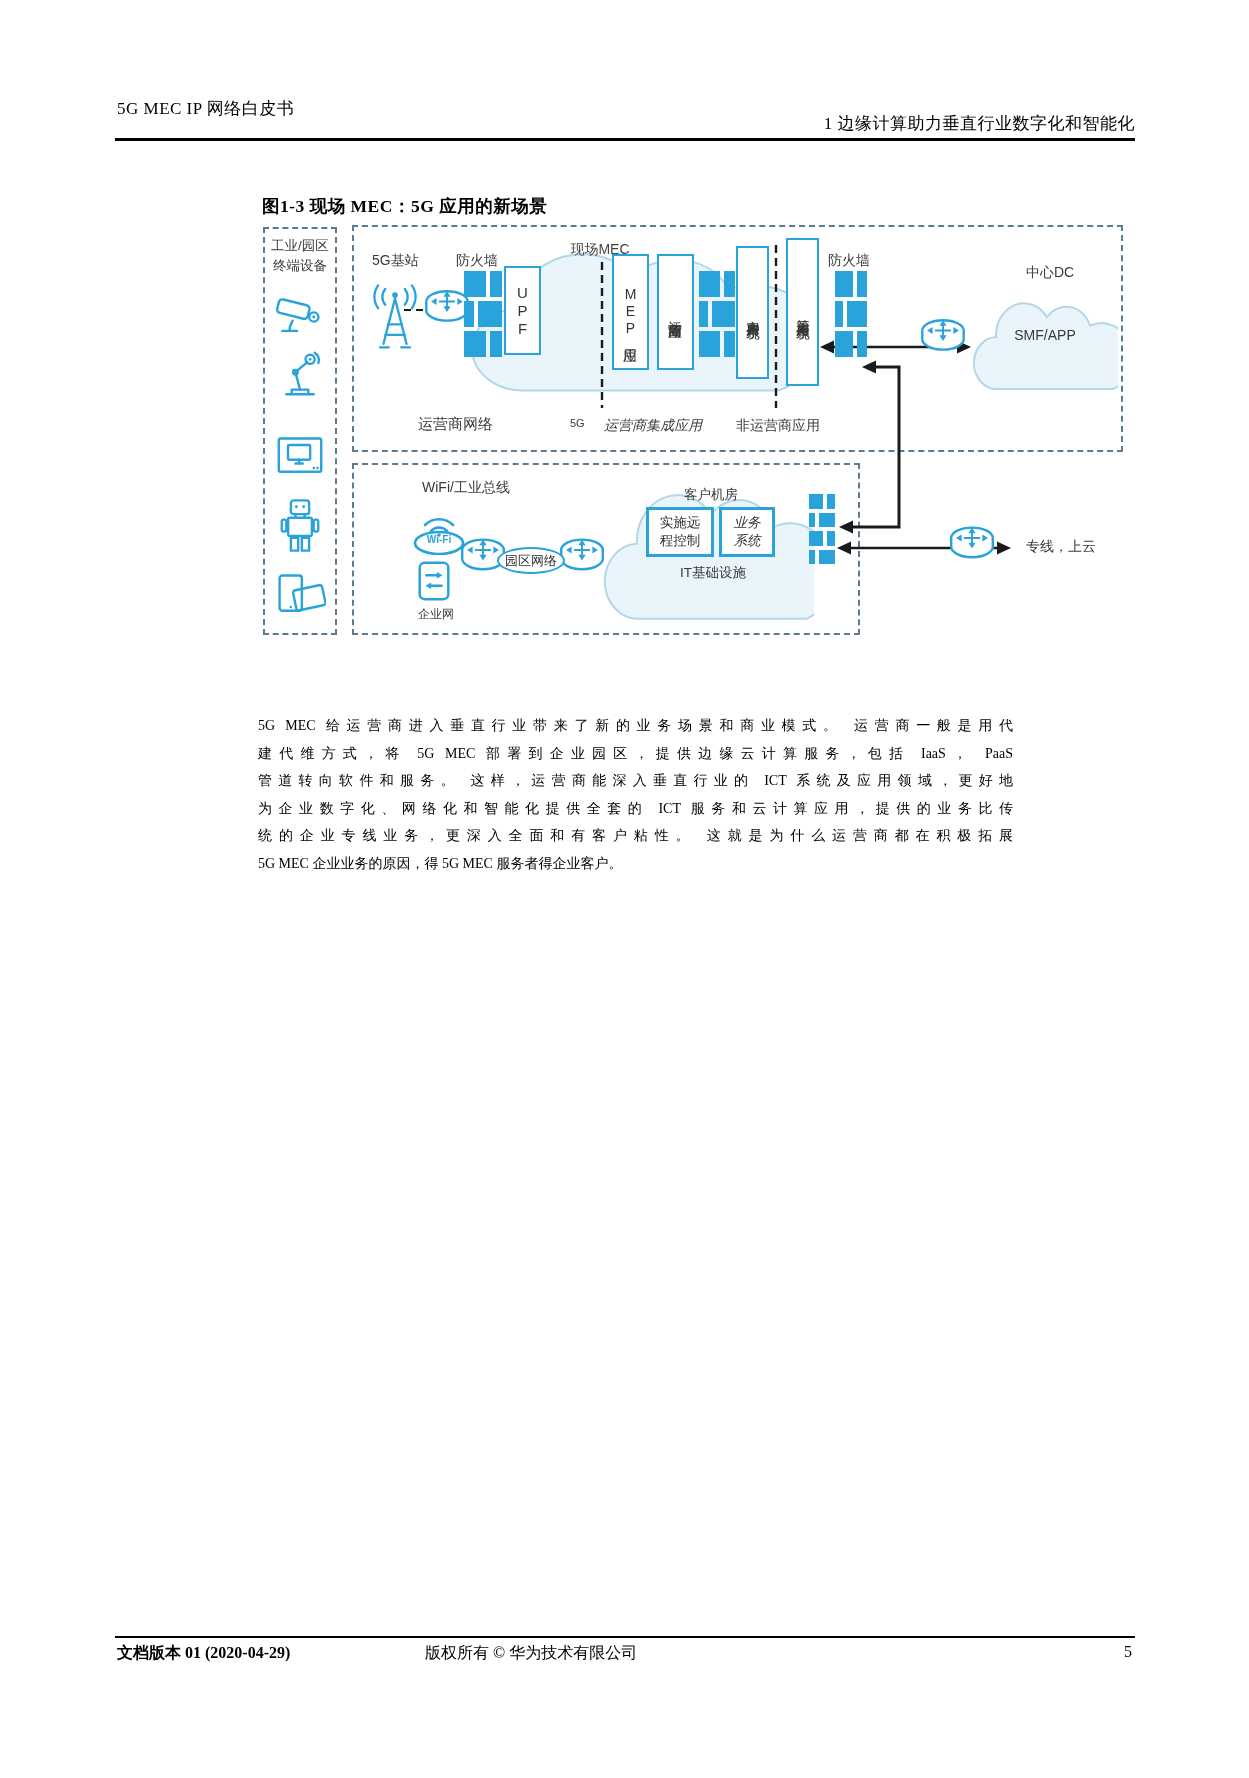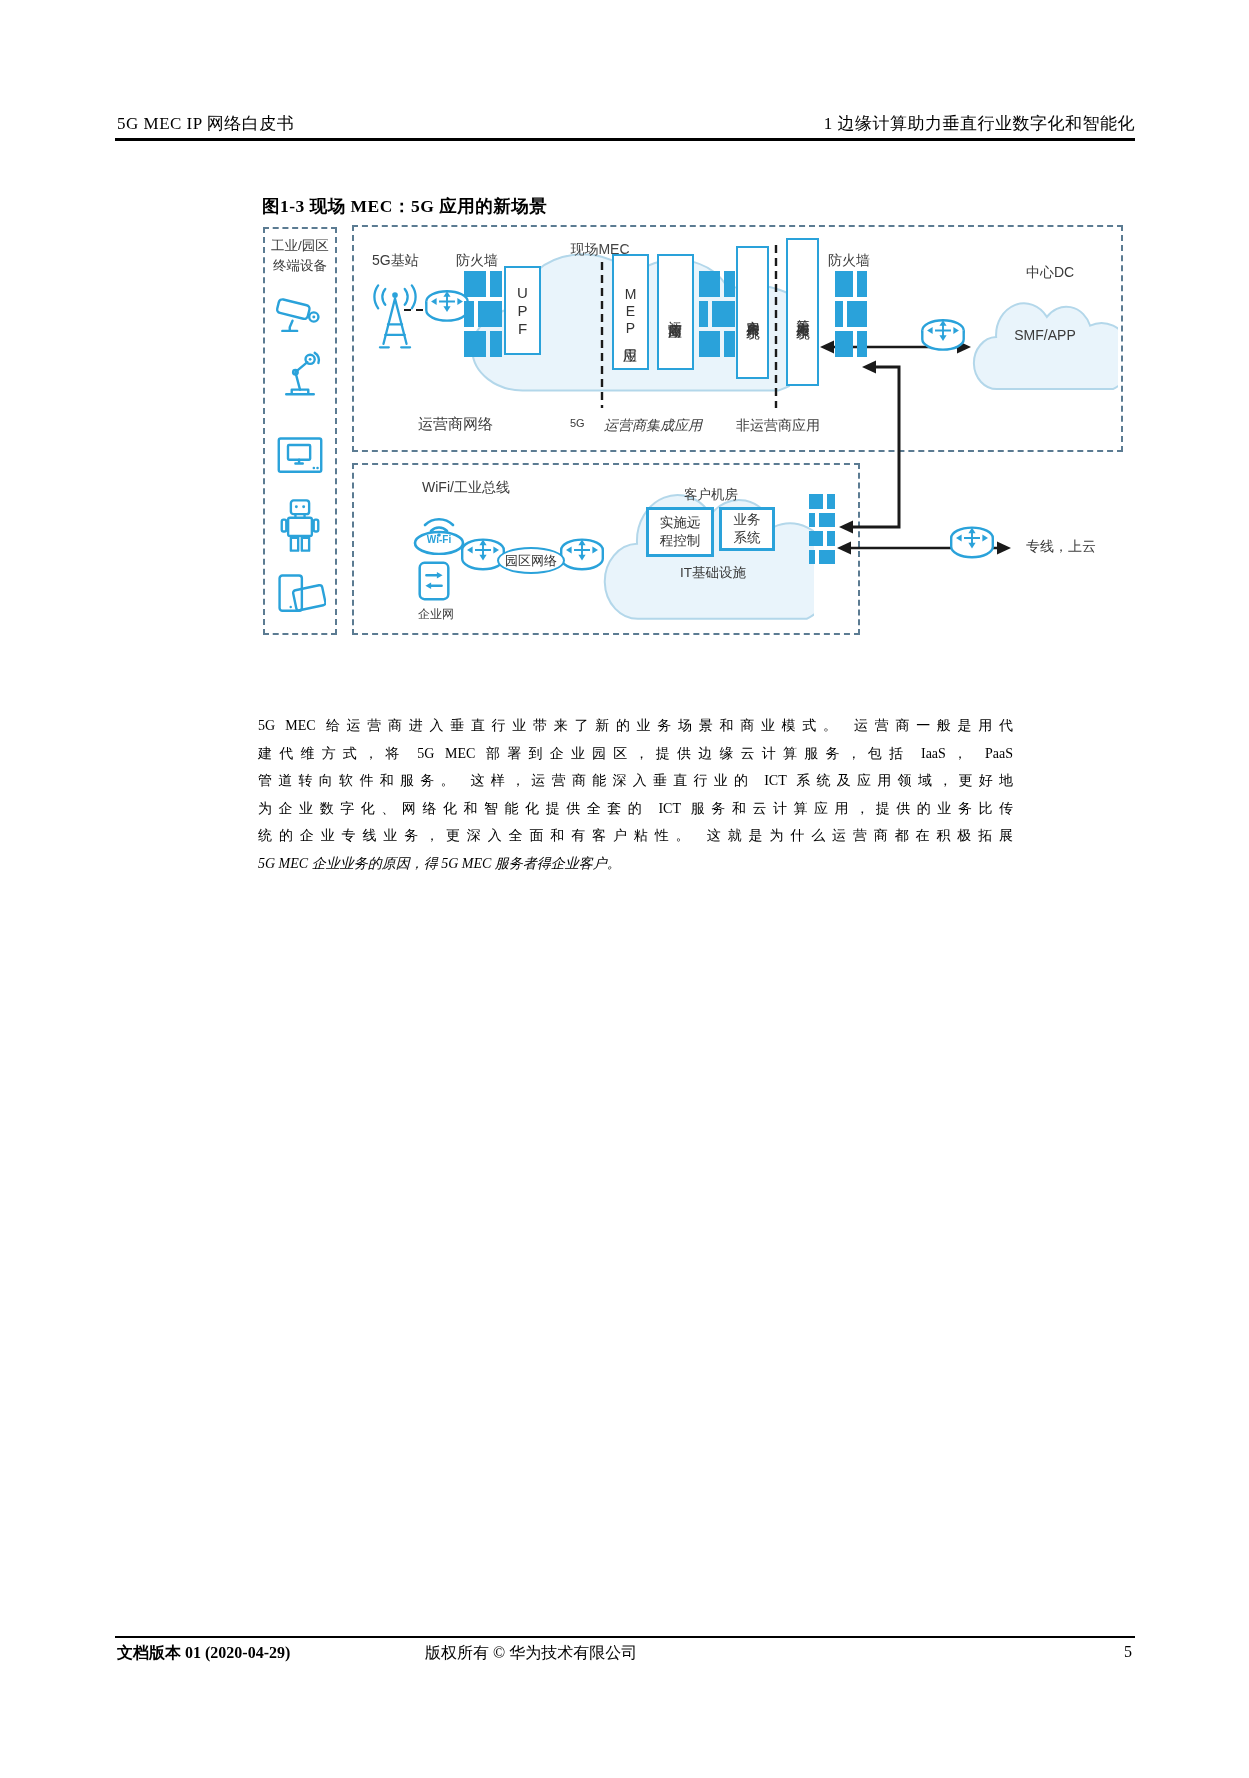--- a/index.html
+++ b/index.html
@@ -36,21 +36,21 @@
   
   .hbox{position:absolute;background:#fff;border:3px solid #2aa2da;box-sizing:border-box;
     display:flex;align-items:center;justify-content:center;text-align:center;
     font-family:"Liberation Sans",sans-serif;font-size:13.5px;line-height:1.35;color:#333;
     word-break:break-all;z-index:10;}
   .ellipse-label{position:absolute;background:#fff;border:2.5px solid #2aa2da;border-radius:50%;
     display:flex;align-items:center;justify-content:center;
     font-family:"Liberation Sans",sans-serif;font-size:13px;color:#333;z-index:11;box-sizing:border-box;}
   
   .body-line{width:755px;font-size:14px;line-height:27.6px;text-align:justify;text-align-last:justify;white-space:normal;}
-  .body-line.last{text-align-last:left;font-style:italic;}
+  .body-line.last{text-align-last:left;}
 </style>
 </head>
 <body>
 
 <div class="page">
 
   <svg width="0" height="0" style="position:absolute" aria-hidden="true">
     <defs>
       <g id="router-sym">
         <ellipse cx="30" cy="17" rx="26" ry="13" fill="#ffffff" stroke="#2aa2da" stroke-width="3"></ellipse>
@@ -59,21 +59,21 @@
         <g fill="#2aa2da" stroke="none">
           <polygon points="30,4 25.5,11 34.5,11"></polygon>
           <polygon points="30,30 25.5,23 34.5,23"></polygon>
           <polygon points="10,17 17,12.5 17,21.5"></polygon>
           <polygon points="50,17 43,12.5 43,21.5"></polygon>
         </g>
       </g>
     </defs>
   </svg>
 
-  <div class="abs hdr-text" style="left:117px;top:112px;">5G MEC IP 网络白皮书</div>
+  <div class="abs hdr-text" style="left:117px;top:97px;">5G MEC IP 网络白皮书</div>
   <div class="abs hdr-text" style="left:115px;top:112px;width:1020px;text-align:right;">1  边缘计算助力垂直行业数字化和智能化</div>
   <div class="rule" style="left:115px;top:138px;width:1020px;height:2.5px;"></div>
 
   <div class="fig-title" style="left:262px;top:194px;">图1-3 现场 MEC：5G 应用的新场景</div>
 
   <svg class="cloud" style="left:468px;top:230px;" width="322" height="165" viewBox="0 0 115 72" preserveAspectRatio="none">
     <path d="M20,70 a18,18 0 0 1 -1,-36 a22,22 0 0 1 40,-14 a20,20 0 0 1 34,6 a16,16 0 0 1 18,44 z"></path>
   </svg>
   <svg class="cloud" style="left:972px;top:288px;" width="146" height="104" viewBox="0 0 115 72" preserveAspectRatio="none">
     <path d="M20,70 a18,18 0 0 1 -1,-36 a22,22 0 0 1 40,-14 a20,20 0 0 1 34,6 a16,16 0 0 1 18,44 z"></path>
@@ -263,21 +263,21 @@
   <div class="ellipse-label" style="left:497px;top:547px;width:68px;height:27px;">园区网络</div>
   <svg class="icon" style="left:558px;top:536px;" width="48" height="44" viewBox="0 0 60 54">
       <use href="#router-sym"></use>
     </svg>
   <div class="dlab" style="left:418px;top:606px;font-size:12px;">企业网</div>
 
   <div class="dlab" style="left:684px;top:486px;font-size:13.5px;">客户机房</div>
   <div class="hbox" style="left:646px;top:507px;width:68px;height:50px;">
     <span style="display:inline-block;width:44px;">实施远程控制</span>
   </div>
-  <div class="hbox" style="left:719px;top:507px;width:56px;height:44px;">
+  <div class="hbox" style="left:719px;top:507px;width:56px;height:50px;font-style:italic;">
     <span style="display:inline-block;width:30px;">业务系统</span>
   </div>
   <div class="dlab" style="left:680px;top:564px;font-size:13.5px;">IT基础设施</div>
 
   <div class="fw" style="left:809px;top:494px;width:26px;height:70px;">
     <div class="fw-r a">
         <i></i>
         <i></i>
       </div>
       <div class="fw-r b">

